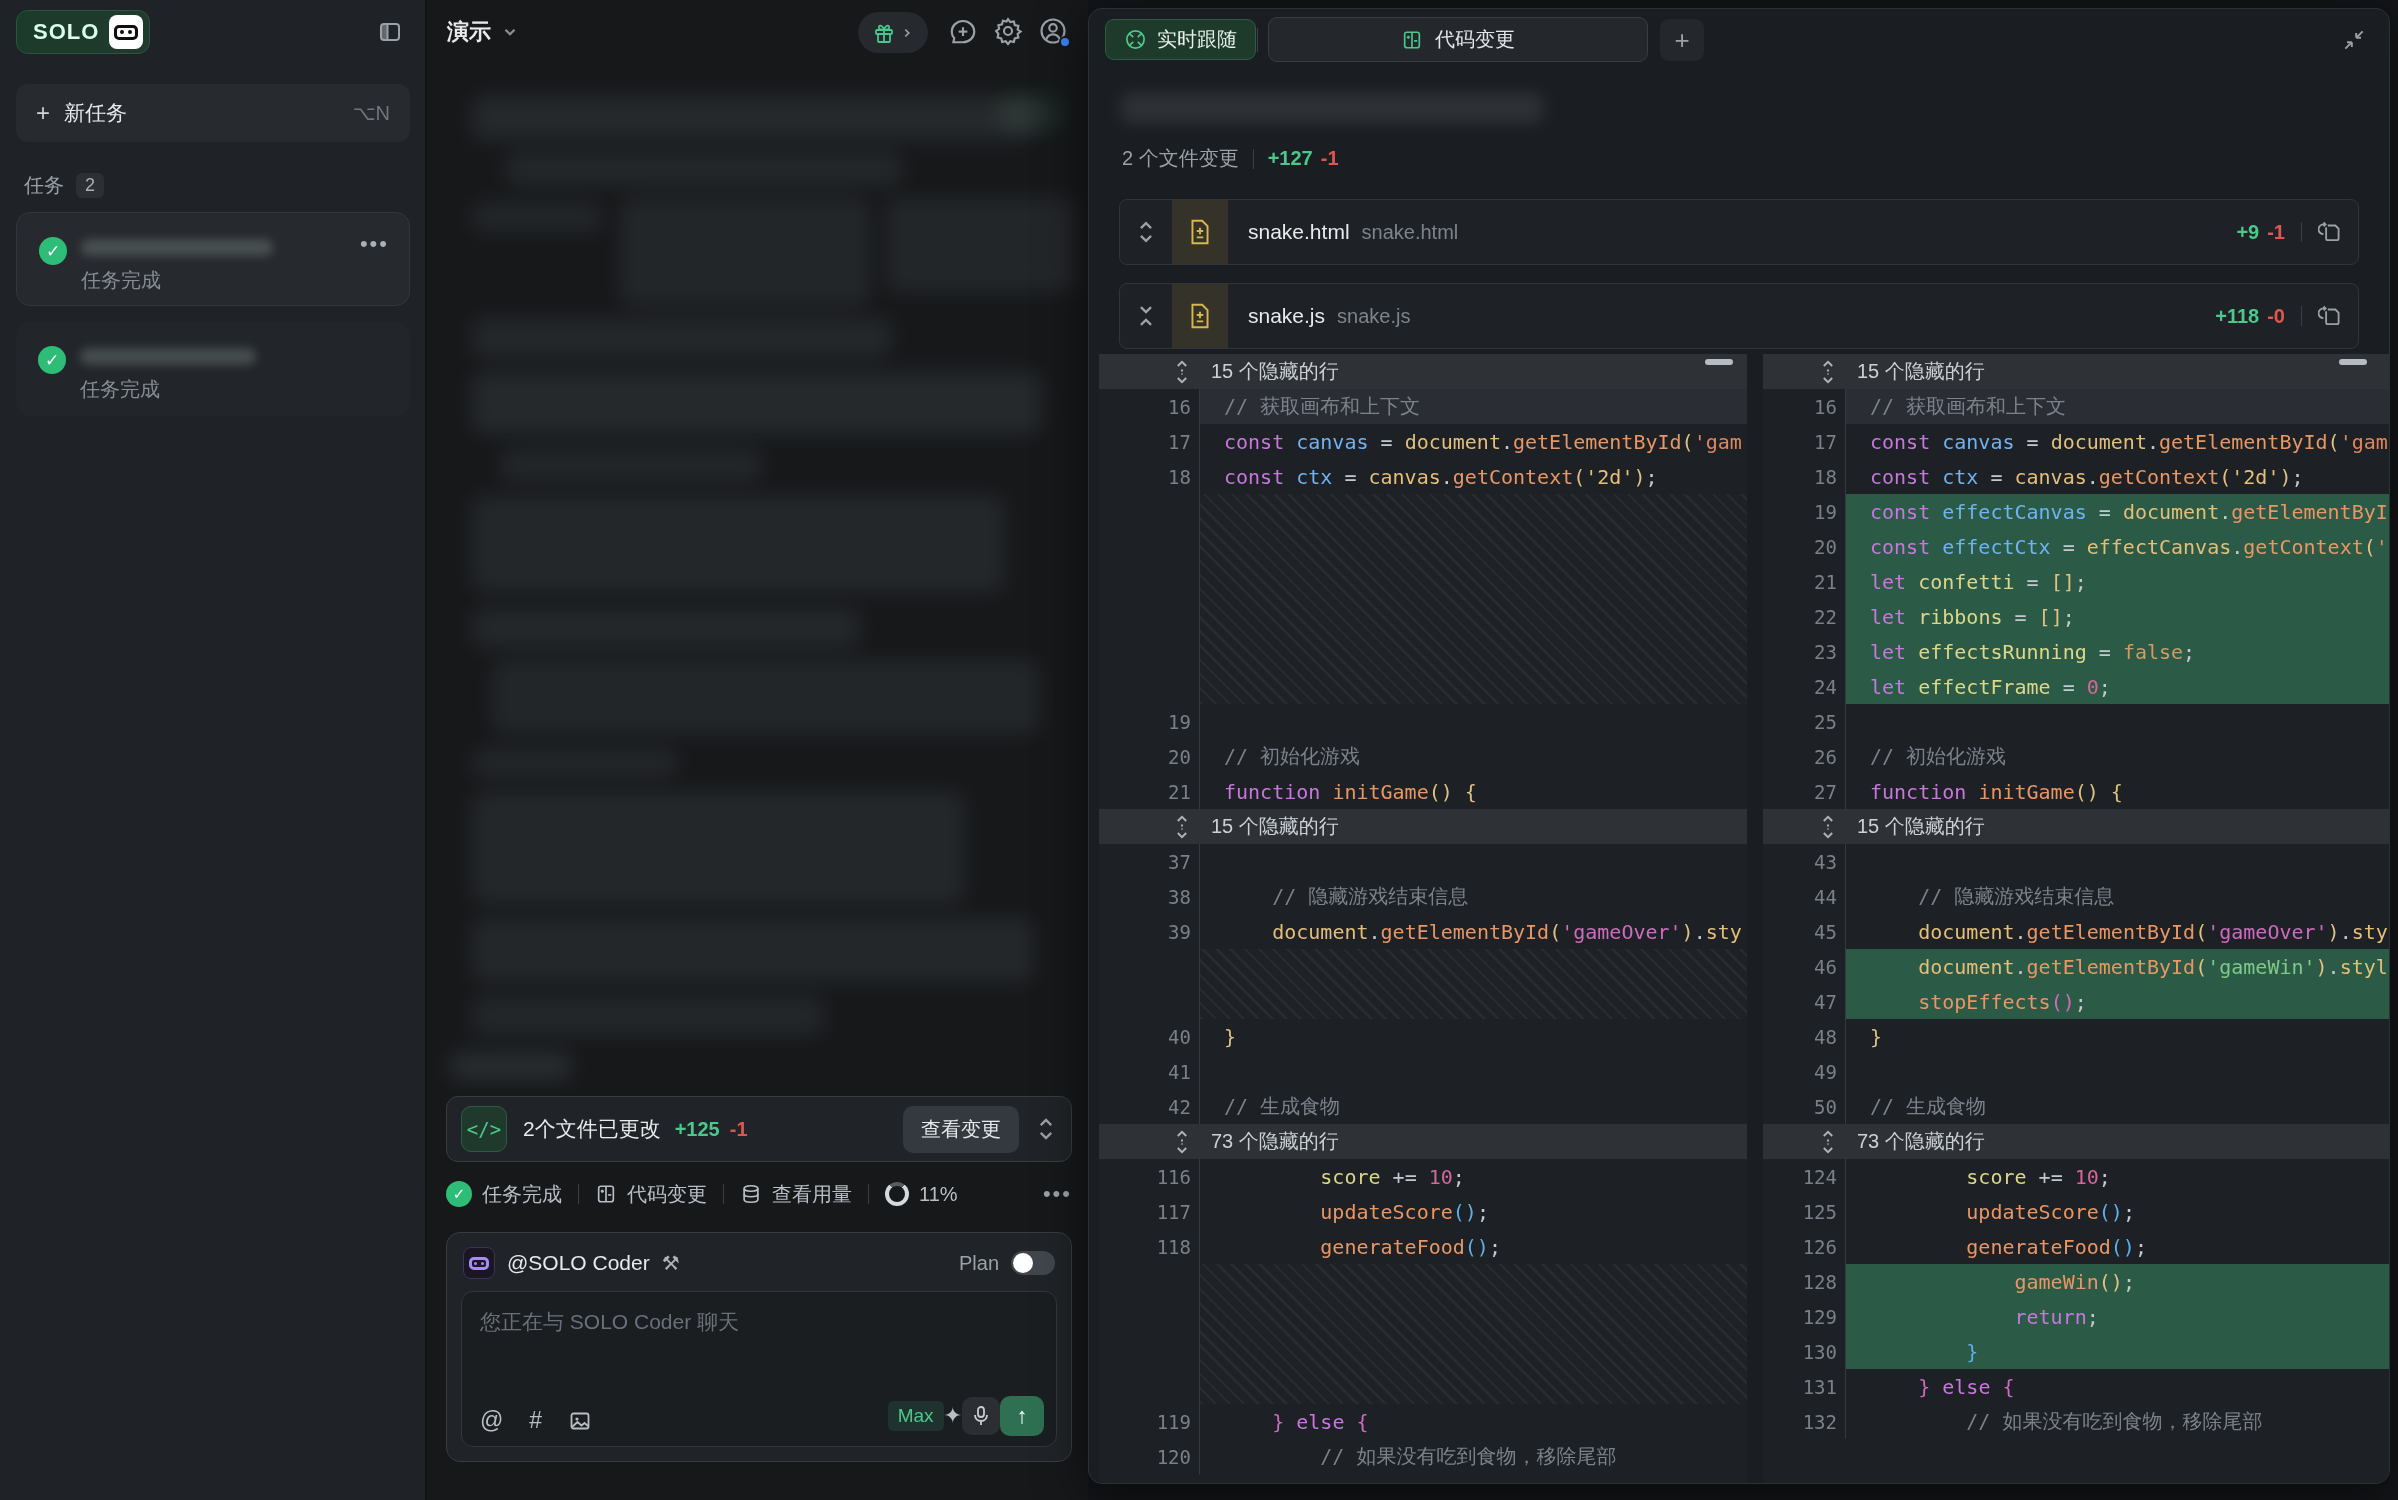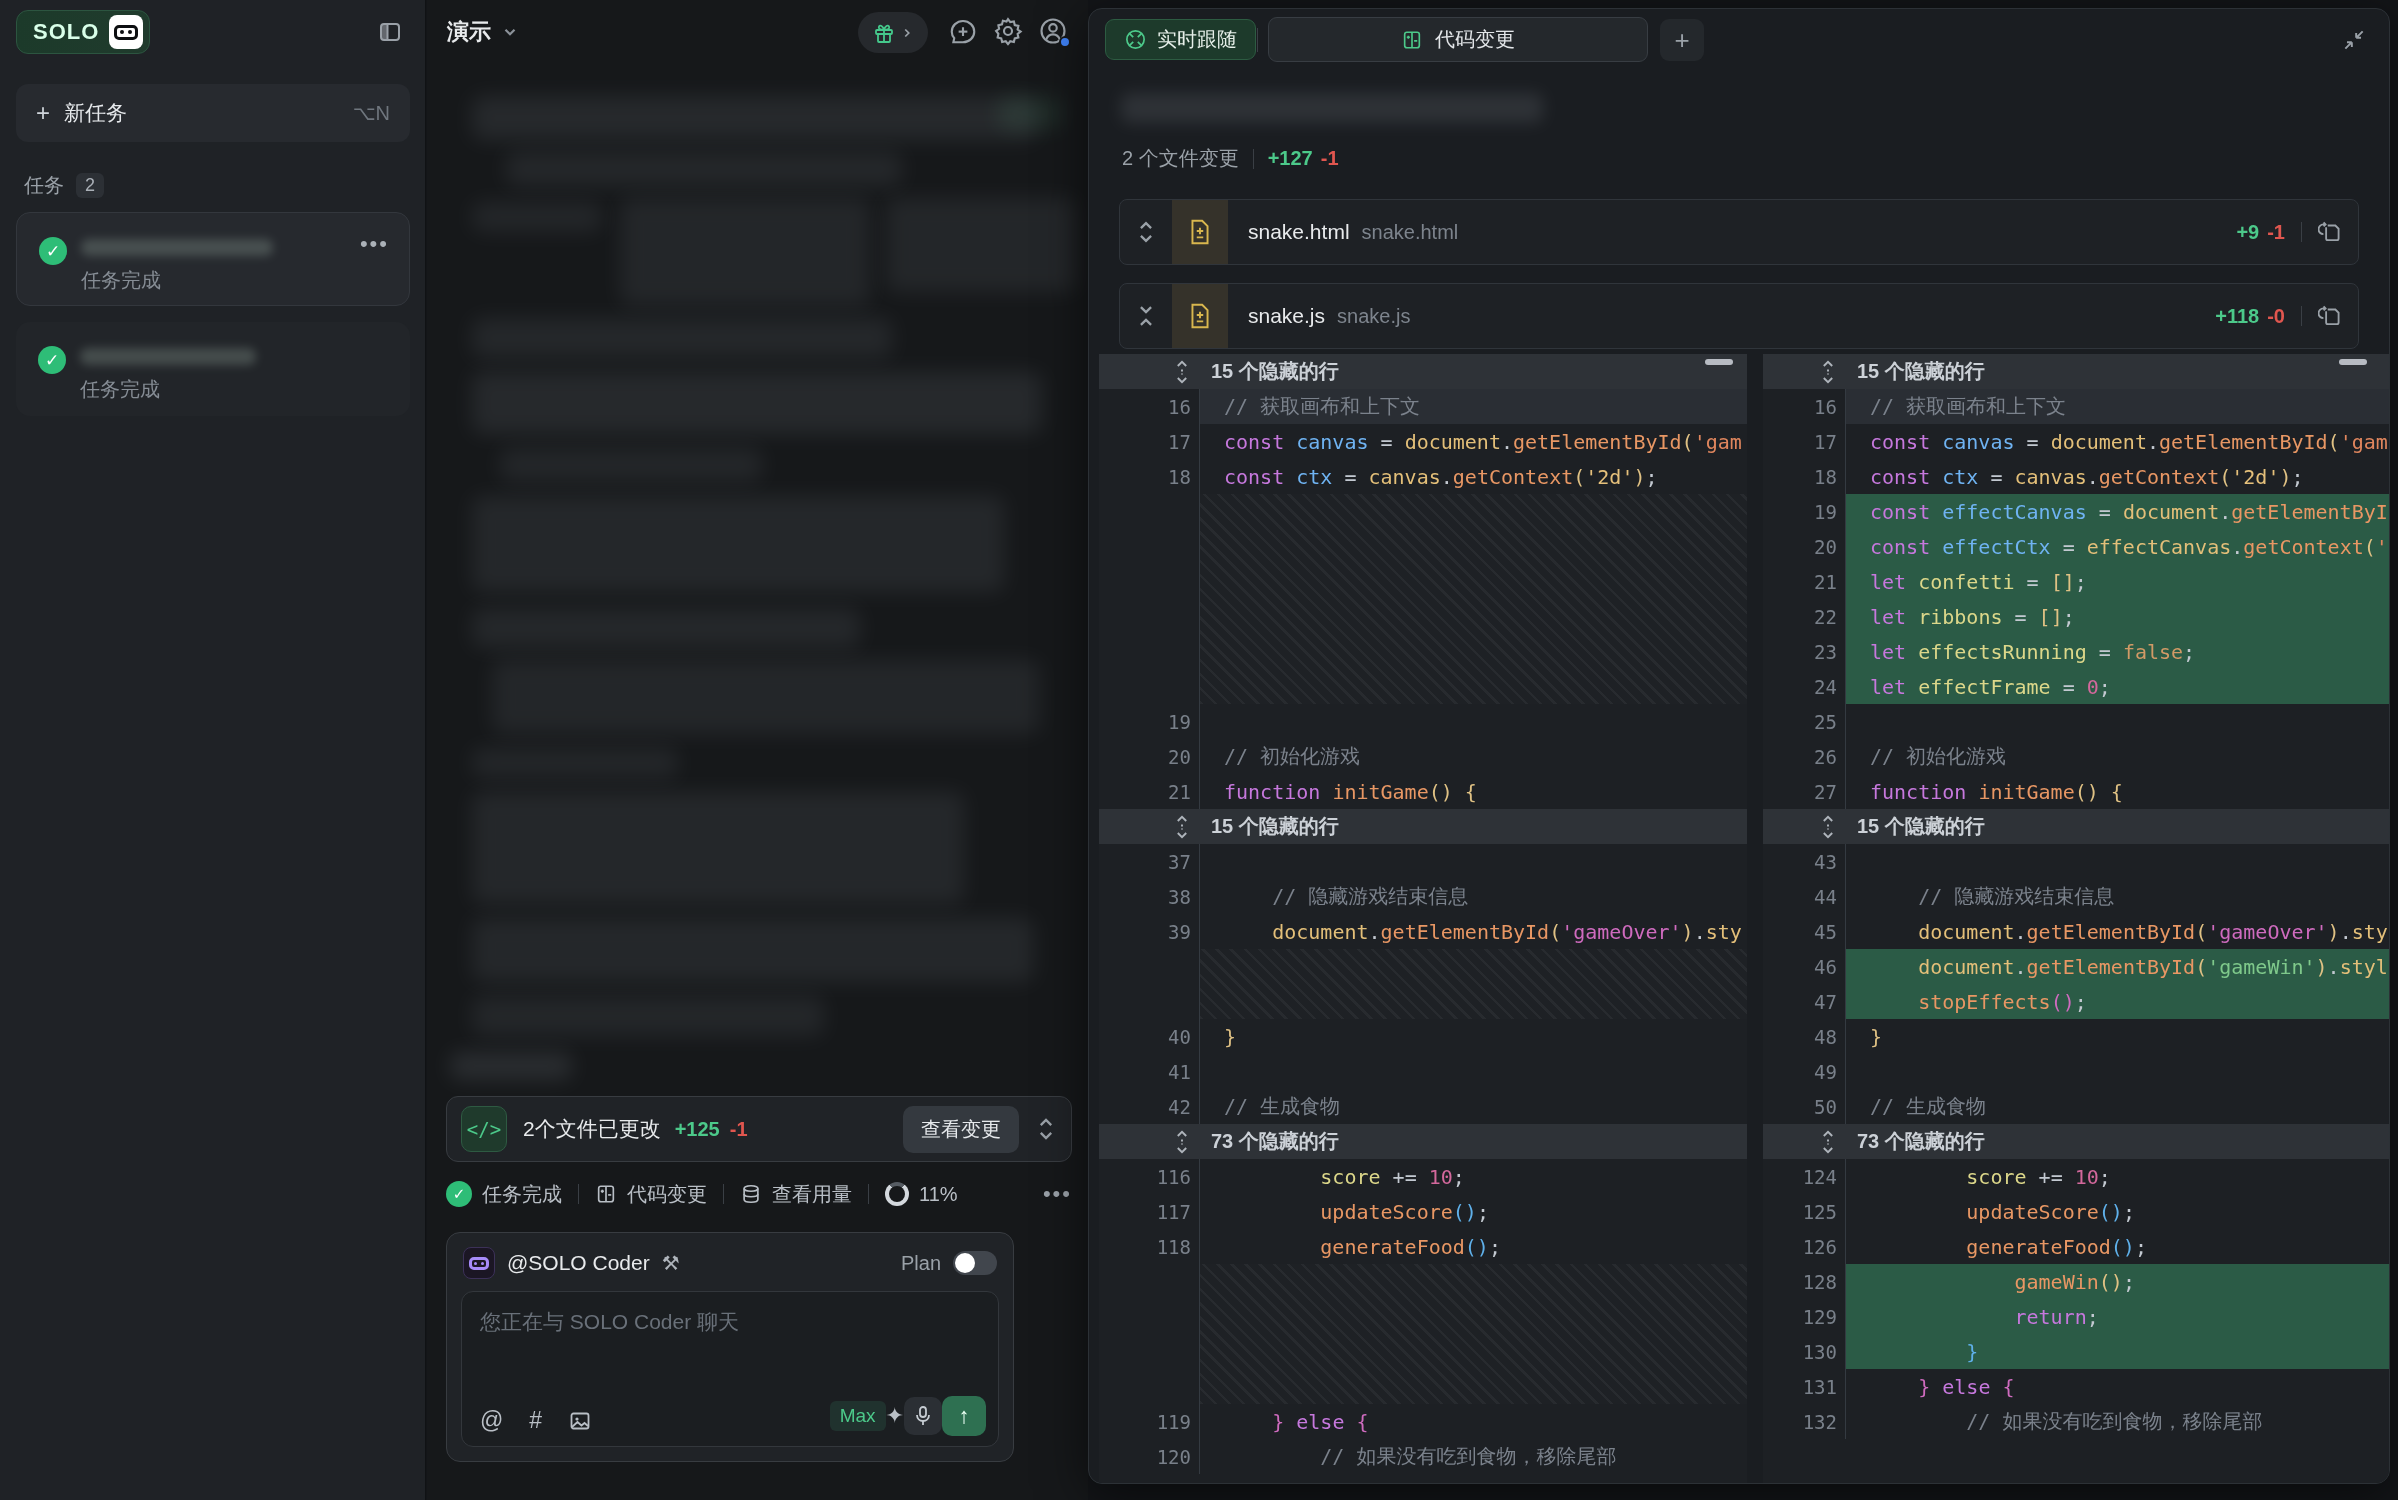--- a/index.html
+++ b/index.html
@@ -55,21 +55,21 @@
 
   .status-row { position:absolute; left:19px; top:1178px; width:626px; height:32px; display:flex; align-items:center; gap:16px; color:#b9bfc6; font-size:20px; }
   .status-item { display:flex; align-items:center; gap:10px; }
   .vsep { width:1px; height:20px; background:#3a3f45; }
   .mini-check { width:26px; height:26px; border-radius:50%; background:#2ebd77; color:#fff; font-size:15px; display:flex; align-items:center; justify-content:center; }
   .ring { width:24px; height:24px; border-radius:50%;
     background:conic-gradient(#565c63 0 40deg, #d4d9de 40deg 320deg, #565c63 320deg 360deg); position:relative; }
   .ring::after { content:""; position:absolute; inset:4px; border-radius:50%; background:#16181a; }
   .status-dots { margin-left:auto; color:#9aa1a8; font-size:22px; letter-spacing:2px; }
 
-  .input-card { position:absolute; left:19px; top:1232px; width:568px; height:230px; background:#202327; border:1px solid #383c41; border-radius:14px; }
+  .input-card { position:absolute; left:19px; top:1232px; width:626px; height:230px; background:#202327; border:1px solid #383c41; border-radius:14px; }
   .input-head { position:absolute; left:16px; top:14px; right:16px; display:flex; align-items:center; gap:12px; }
   .bot-tile { width:32px; height:32px; border-radius:8px; background:#1b1624; border:1px solid #3c3158; display:flex; align-items:center; justify-content:center; }
   .bot-tile .robot-screen { width:20px; height:13px; border-color:#a78bfa; }
   .bot-tile .robot-screen i { background:#a78bfa; width:3px; height:3px; }
   .agent-name { color:#e8eaec; font-size:21px; }
   .tools-glyph { color:#aeb4bb; font-size:20px; }
   .plan-wrap { margin-left:auto; display:flex; align-items:center; gap:12px; color:#9aa1a8; font-size:20px; }
   .toggle { width:44px; height:24px; border-radius:12px; background:#41464d; position:relative; }
   .toggle .knob { position:absolute; left:2px; top:2px; width:20px; height:20px; border-radius:50%; background:#fff; }
   .input-box { position:absolute; left:14px; right:14px; top:58px; bottom:14px; background:#1b1e21; border:1px solid #33373c; border-radius:12px; }
@@ -114,21 +114,21 @@
   .pane.left { left:0; width:648px; }
   .pane.right { left:664px; width:628px; }
   .drow { display:flex; height:35px; }
   .gut { flex:none; display:flex; align-items:center; justify-content:flex-end; padding-right:8px;
     color:#79808a; font-size:19px; font-family:"DejaVu Sans Mono",monospace; }
   .pane.left .gut { width:100px; } .pane.right .gut { width:82px; }
   .cnt { flex:1; border-left:1px solid #343a41; display:flex; align-items:center; overflow:hidden; }
   .code { white-space:pre; font-family:"DejaVu Sans Mono",monospace; font-size:20px; padding-left:24px; }
   .drow.added .cnt { background:#2b5b46; }
   .drow.hl .cnt { background:#2a2e34; }
-  .drow.bar { background:#2e3237;font-weight:bold; }
+  .drow.bar { background:#2e3237; }
   .drow.bar .gut { color:#aeb4bb; }
   .drow.bar .cnt { border-left:none; color:#ccd1d7; font-size:20px; padding-left:12px; }
   .drow.gap .cnt { background-color:#1e2125;
     background-image:repeating-linear-gradient(45deg, rgba(205,210,216,.055) 0 2.5px, transparent 2.5px 10px); }
   .scroll-dash { position:absolute; top:5px; width:28px; height:6px; border-radius:3px; background:#cfd4da; opacity:.85; }
 
   .tk-k{color:#c678dd} .tk-v{color:#6fb3f2} .tk-y{color:#dcd78a} .tk-pr{color:#e3bf79}
   .tk-f{color:#e89764} .tk-s{color:#e0865e} .tk-sy{color:#e5c07b} .tk-sp{color:#cf6bbf}
   .tk-sg{color:#7fc98b} .tk-c{color:#7b828c} .tk-n{color:#d3689c} .tk-o{color:#d19a66}
   .tk-pu{color:#c3c9d1} .tk-b1{color:#dfc184} .tk-b2{color:#cf6bbf} .tk-b3{color:#5fb0ea}

